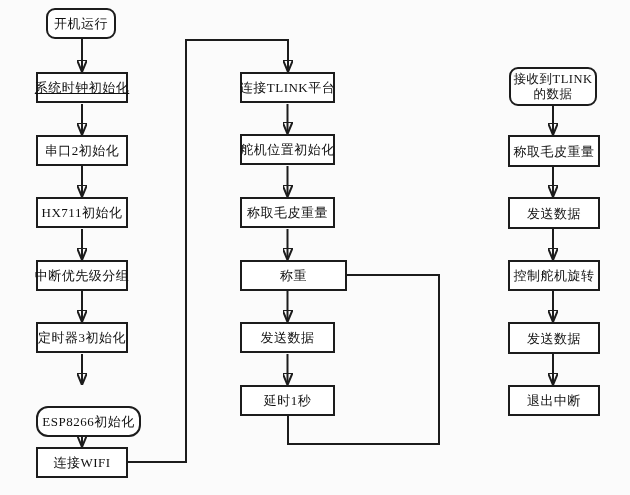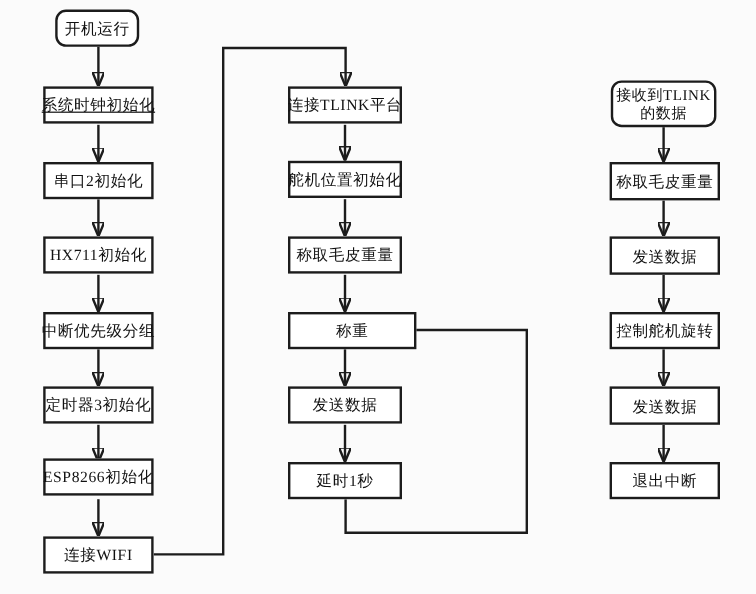--- a/index.html
+++ b/index.html
@@ -88,21 +88,21 @@
   <div class="node" style="left:36px; top:72px; width:92px; height:31px;text-decoration:underline;">系统时钟初始化</div>
 
   <div class="node" style="left:36px; top:135px; width:92px; height:31px;">串口2初始化</div>
 
   <div class="node" style="left:36px; top:197px; width:92px; height:31px;text-align:center;">HX711初始化</div>
 
   <div class="node" style="left:36px; top:260px; width:92px; height:31px;">中断优先级分组</div>
 
   <div class="node" style="left:36px; top:322px; width:92px; height:31px;">定时器3初始化</div>
 
-  <div class="node" style="left:36px; top:382px; width:92px; height:31px;">ESP8266初始化</div>
+  <div class="node" style="left:36px; top:406px; width:105px; height:31px;border-radius:12px;">ESP8266初始化</div>
 
   <div class="node" style="left:36px; top:447px; width:92px; height:31px;">连接WIFI</div>
 
   <div class="node" style="left:240px; top:72px; width:95px; height:31px;">连接TLINK平台</div>
 
   <div class="node" style="left:240px; top:134px; width:95px; height:31px;">舵机位置初始化</div>
 
   <div class="node" style="left:240px; top:197px; width:95px; height:31px;">称取毛皮重量</div>
 
   <div class="node" style="left:240px; top:260px; width:107px; height:31px;">称重</div>

